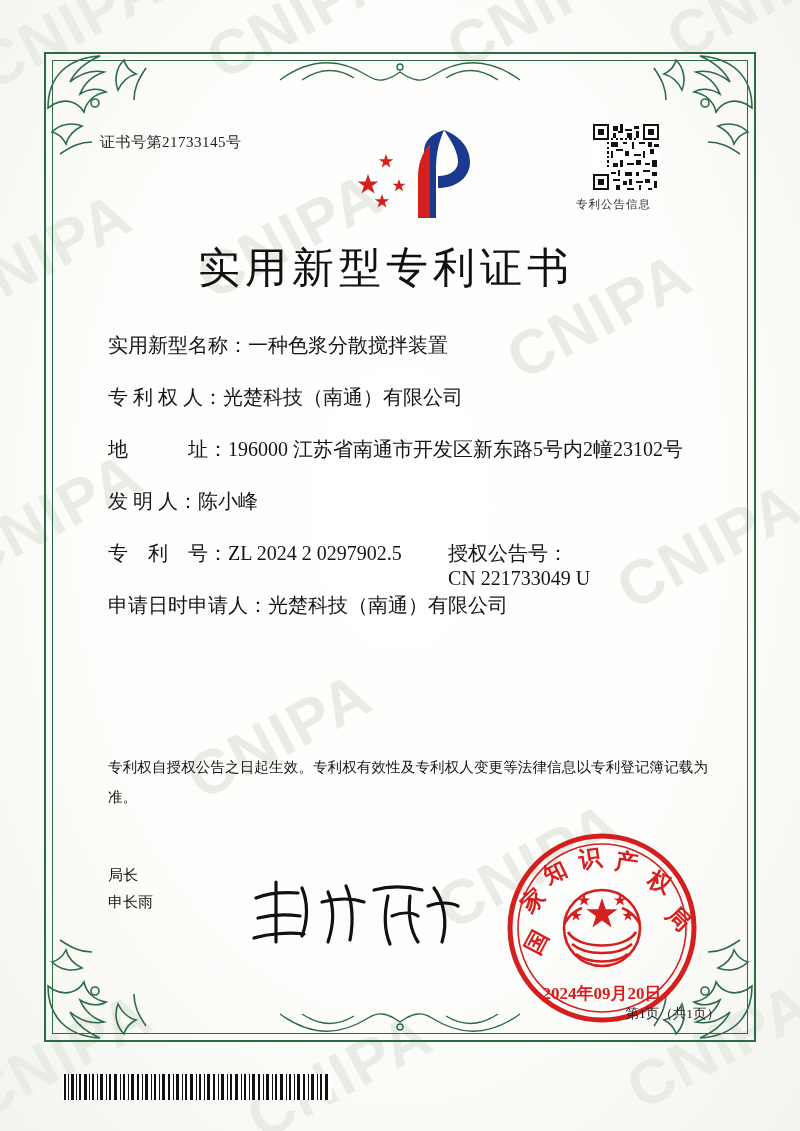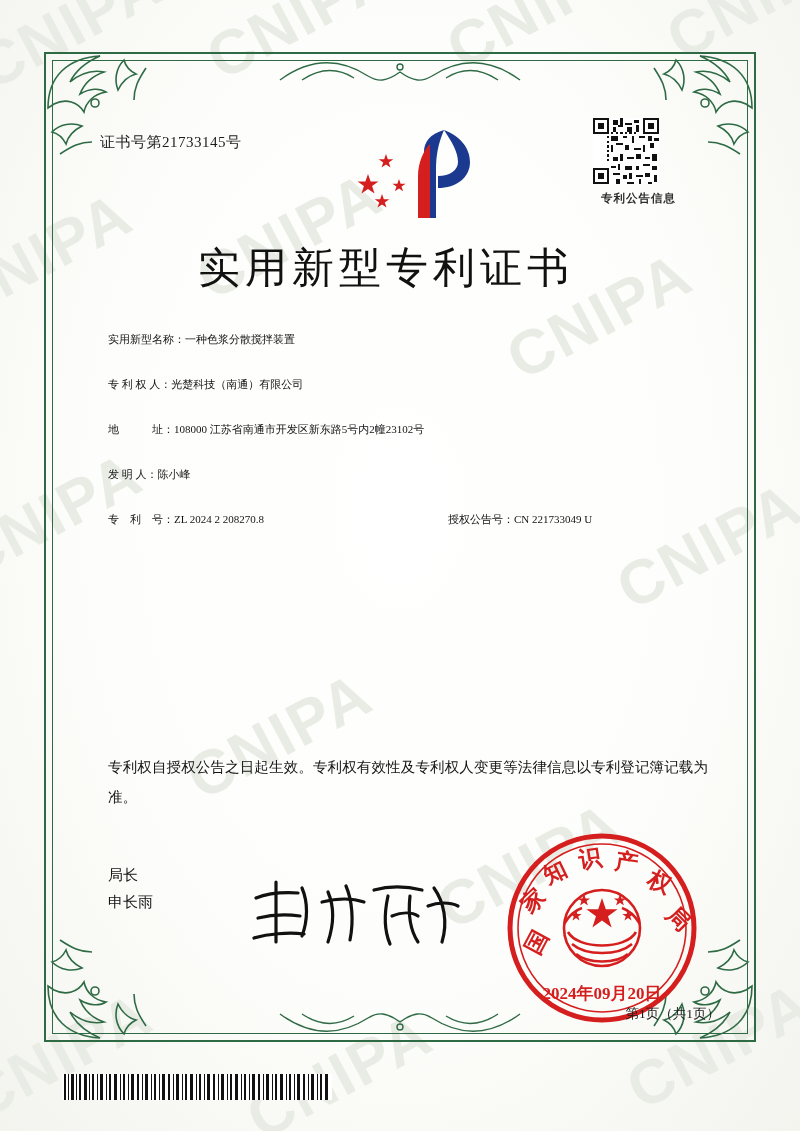--- a/index.html
+++ b/index.html
@@ -94,24 +94,23 @@
     left: 300px;
     top: 62px;
     width: 130px;
     height: 110px;
   }
 
   
   .qr-block {
     position: absolute;
     right: 44px;
-    top: 58px;
+    top: 64px;
     width: 100px;
-    text-align: right;
-    font-weight: bold;
+    text-align: left;
   }
   .qr-img {
     width: 66px;
     height: 66px;
     margin: 0 auto;
     display: block;
   }
   .qr-caption {
     margin-top: 7px;
     font-size: 11.5px;
@@ -132,21 +131,21 @@
     color: #111111;
     font-family: "Liberation Serif", "DejaVu Serif", serif;
   }
 
   
   .fields {
     position: absolute;
     left: 56px;
     top: 272px;
     width: 600px;
-    font-size: 11px;
+    font-size: 20px;
     color: #141414;
   }
   .row {
     position: relative;
     min-height: 20px;
     margin-bottom: 25px;
   }
   .lbl {
     display: inline-block;
     white-space: pre;
@@ -411,35 +410,38 @@
 
       <div class="row">
         <span class="lbl">实用新型名称：</span><span class="val">一种色浆分散搅拌装置</span>
       </div>
 
       <div class="row">
         <span class="lbl">专 利 权 人：</span><span class="val">光楚科技（南通）有限公司</span>
       </div>
 
       <div class="row">
-        <span class="lbl">地　　　址：</span><span class="val">108000 江苏省南通市开发区新东路5号内2幢23102号</span>
+        <span class="lbl">地　　　址：</span><span class="val">196000 江苏省南通市开发区新东路5号内2幢23102号</span>
       </div>
 
       <div class="row">
         <span class="lbl">发 明 人：</span><span class="val">陈小峰</span>
       </div>
 
       <div class="row">
-        <span class="lbl">专　利　号：</span><span class="val">ZL 2024 2 208270.8</span>
+        <span class="lbl">专　利　号：</span><span class="val">ZL 2024 2 0297902.5</span>
         <span class="col2">
           <span class="lbl">授权公告号：</span><span class="val">CN 221733049 U</span>
         </span>
       </div>
 
 
+      <div class="row">
+        <span class="lbl">申请日时申请人：</span><span class="val">光楚科技（南通）有限公司</span>
+      </div>
 
 
     </div>
 
     <div class="para">
       <div><span>专利权自授权公告之日起生效。专利权有效性及专利权人变更等法律信息以专利登记簿记载为准。</span></div>
     </div>
 
     <div class="sig-label">
       <div>局长</div>

